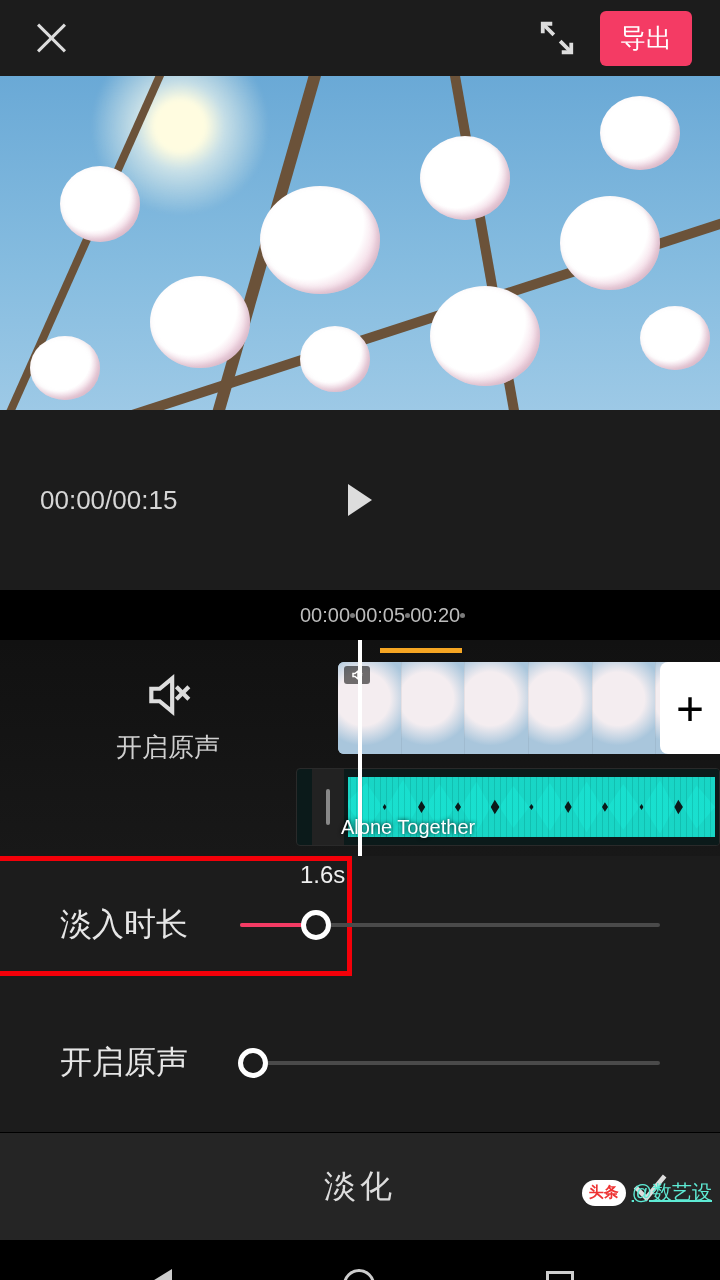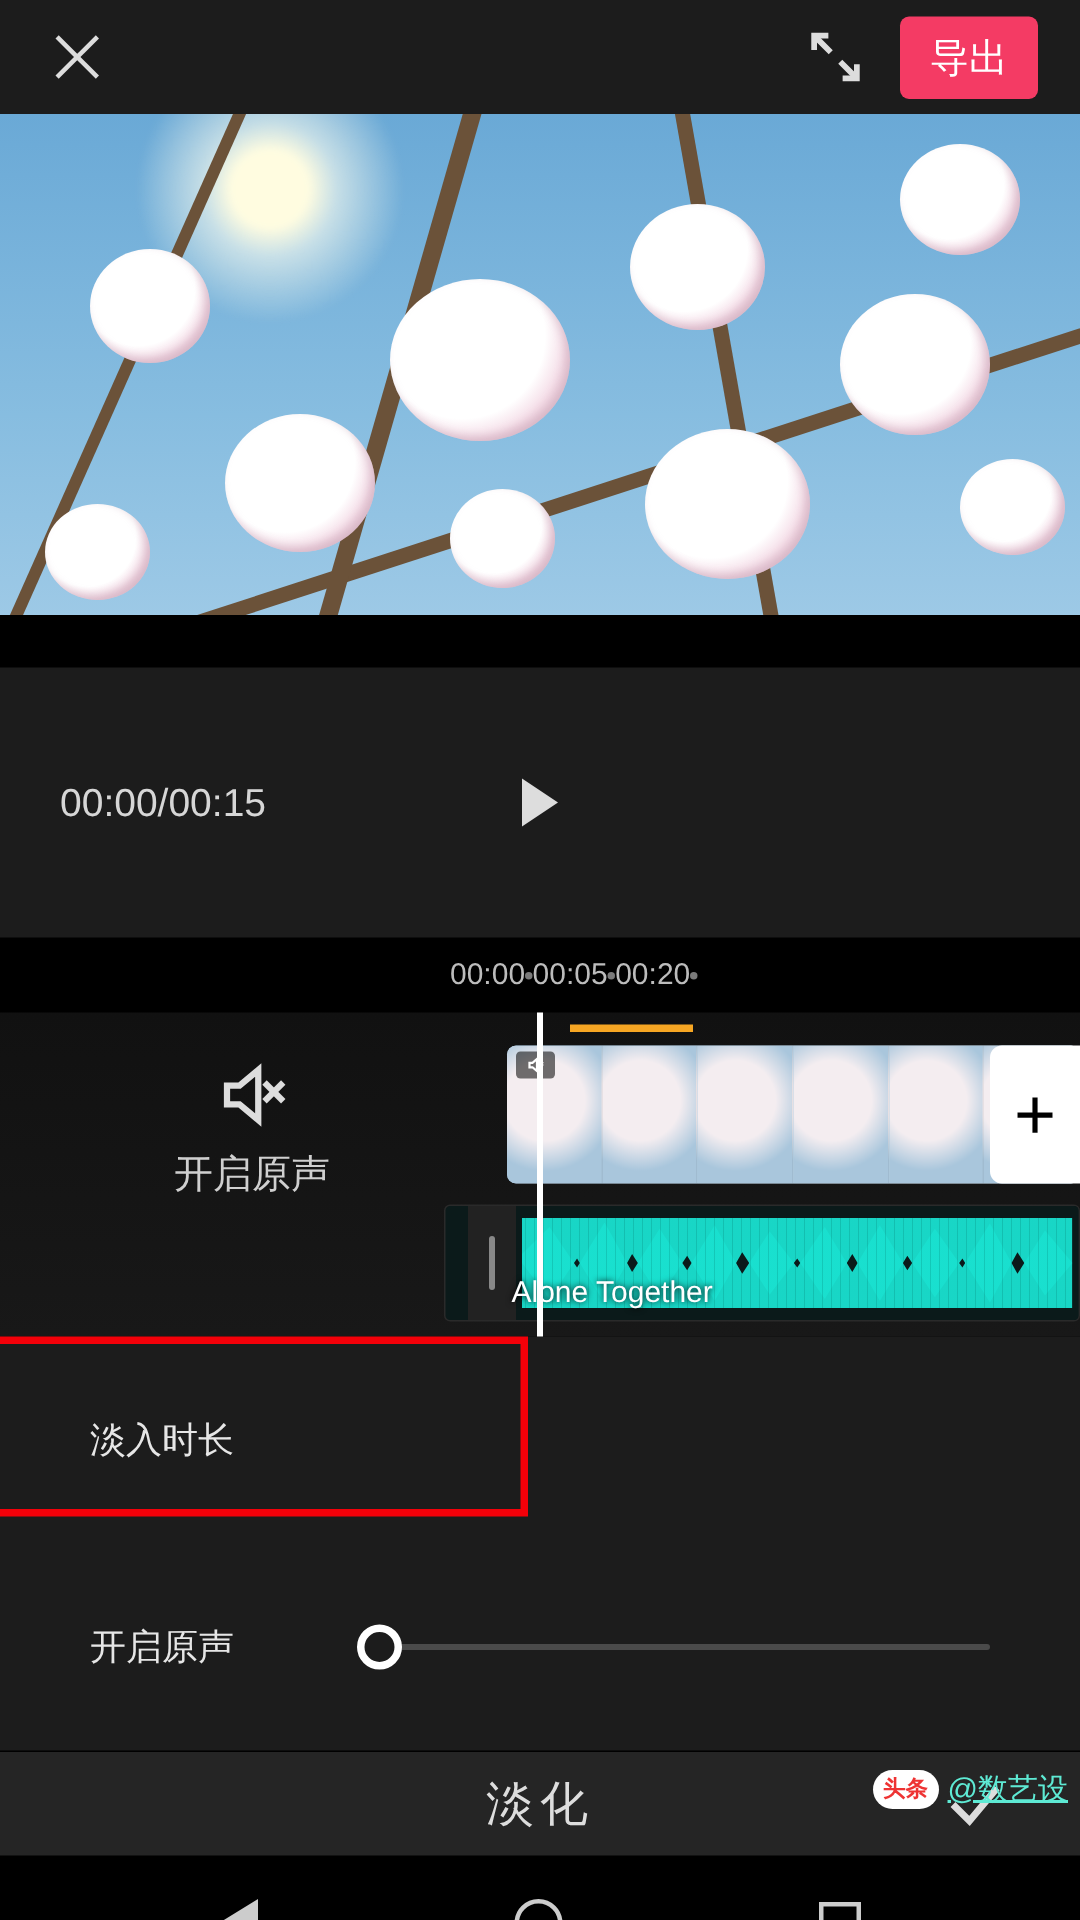--- a/index.html
+++ b/index.html
@@ -42,21 +42,21 @@
   }
   .sun{
     position:absolute; top:-40px; left:90px; width:180px; height:180px;
     background: radial-gradient(circle,#fffce0 0 20%, rgba(255,255,240,.6) 35%, rgba(255,255,240,0) 70%);
     filter: blur(2px);
   }
 
   
   .midbar{
     height:180px; background:#1c1c1c; padding:0 40px;
-    display:flex; align-items:center; position:relative;margin-top:35px;
+    display:flex; align-items:center; position:relative;
   }
   .time-text{ color:#d6d6d6; font-size:26px; }
   .play-btn{
     position:absolute; left:50%; transform:translateX(-50%);
     width:0;height:0; border-left:24px solid #ddd;
     border-top:16px solid transparent; border-bottom:16px solid transparent;
   }
 
   
   .tl-header{
@@ -136,21 +136,21 @@
     position:absolute; left:44px; bottom:6px; font-size:20px; color:#fff;
     text-shadow:0 0 4px #000;
   }
 
   
   .sliders{ background:#1c1c1c;}
   .slider-row{
     height:138px; display:flex; align-items:center; padding:0 60px;
     position:relative;
   }
-  .slider-label{ width:180px; font-size:24px; color:#e6e6e6;}
+  .slider-label{ width:180px; font-size:32px; color:#e6e6e6;}
   .slider-wrap{ flex:1; position:relative; height:60px; display:flex; align-items:center;}
   .slider-value{
     position:absolute; top:-34px; left:0; width:100%; text-align:left;
     font-size:24px; color:#eee;
   }
   .track-bg{
     height:4px; width:100%; background:#4a4a4a; border-radius:2px; position:relative;
   }
   .track-fill{
     position:absolute; left:0; top:0; height:4px; background:#f43b64; border-radius:2px;
@@ -160,21 +160,21 @@
     width:30px;height:30px;border-radius:50%;
     background:#1c1c1c; border:5px solid #fff;
   }
   .highlight-box{
     position:absolute; border:5px solid #f30009;
     pointer-events:none;
   }
 
   
   .confirm{
-    height:70px; background:#252525; border-top:1px solid #000;
+    height:108px; background:#252525; border-top:1px solid #000;
     display:flex; align-items:center; justify-content:center; position:relative;
     font-size:32px; color:#ddd; letter-spacing:4px;
   }
   .check{
     position:absolute; right:48px; top:50%; transform:translateY(-50%);
   }
   .check svg{display:block;}
 
   
   .navbar{
@@ -291,20 +291,27 @@
     </div>
     <div class="audio-name">Alone Together</div>
   </div>
 </div>
 
 <div class="sliders">
 
   <div class="slider-row" style="position:relative;">
     <div class="highlight-box" style="left:-18px;top:0;width:370px;height:120px;"></div>
     <div class="slider-label">淡入时长</div>
+    <div class="slider-wrap">
+      <div class="slider-value" style="left:60px;">1.6s</div>
+      <div class="track-bg">
+        <div class="track-fill" id="fi-fill" style="width: 18%;"></div>
+        <div class="thumb" id="fi-thumb" style="left: 18%;"></div>
+      </div>
+    </div>
   </div>
 
   <div class="slider-row">
     <div class="slider-label">开启原声</div>
     <div class="slider-wrap">
       <div class="track-bg">
         <div class="track-fill" id="fo-fill" style="width: 3%;"></div>
         <div class="thumb" id="fo-thumb" style="left: 3%;"></div>
       </div>
     </div>

